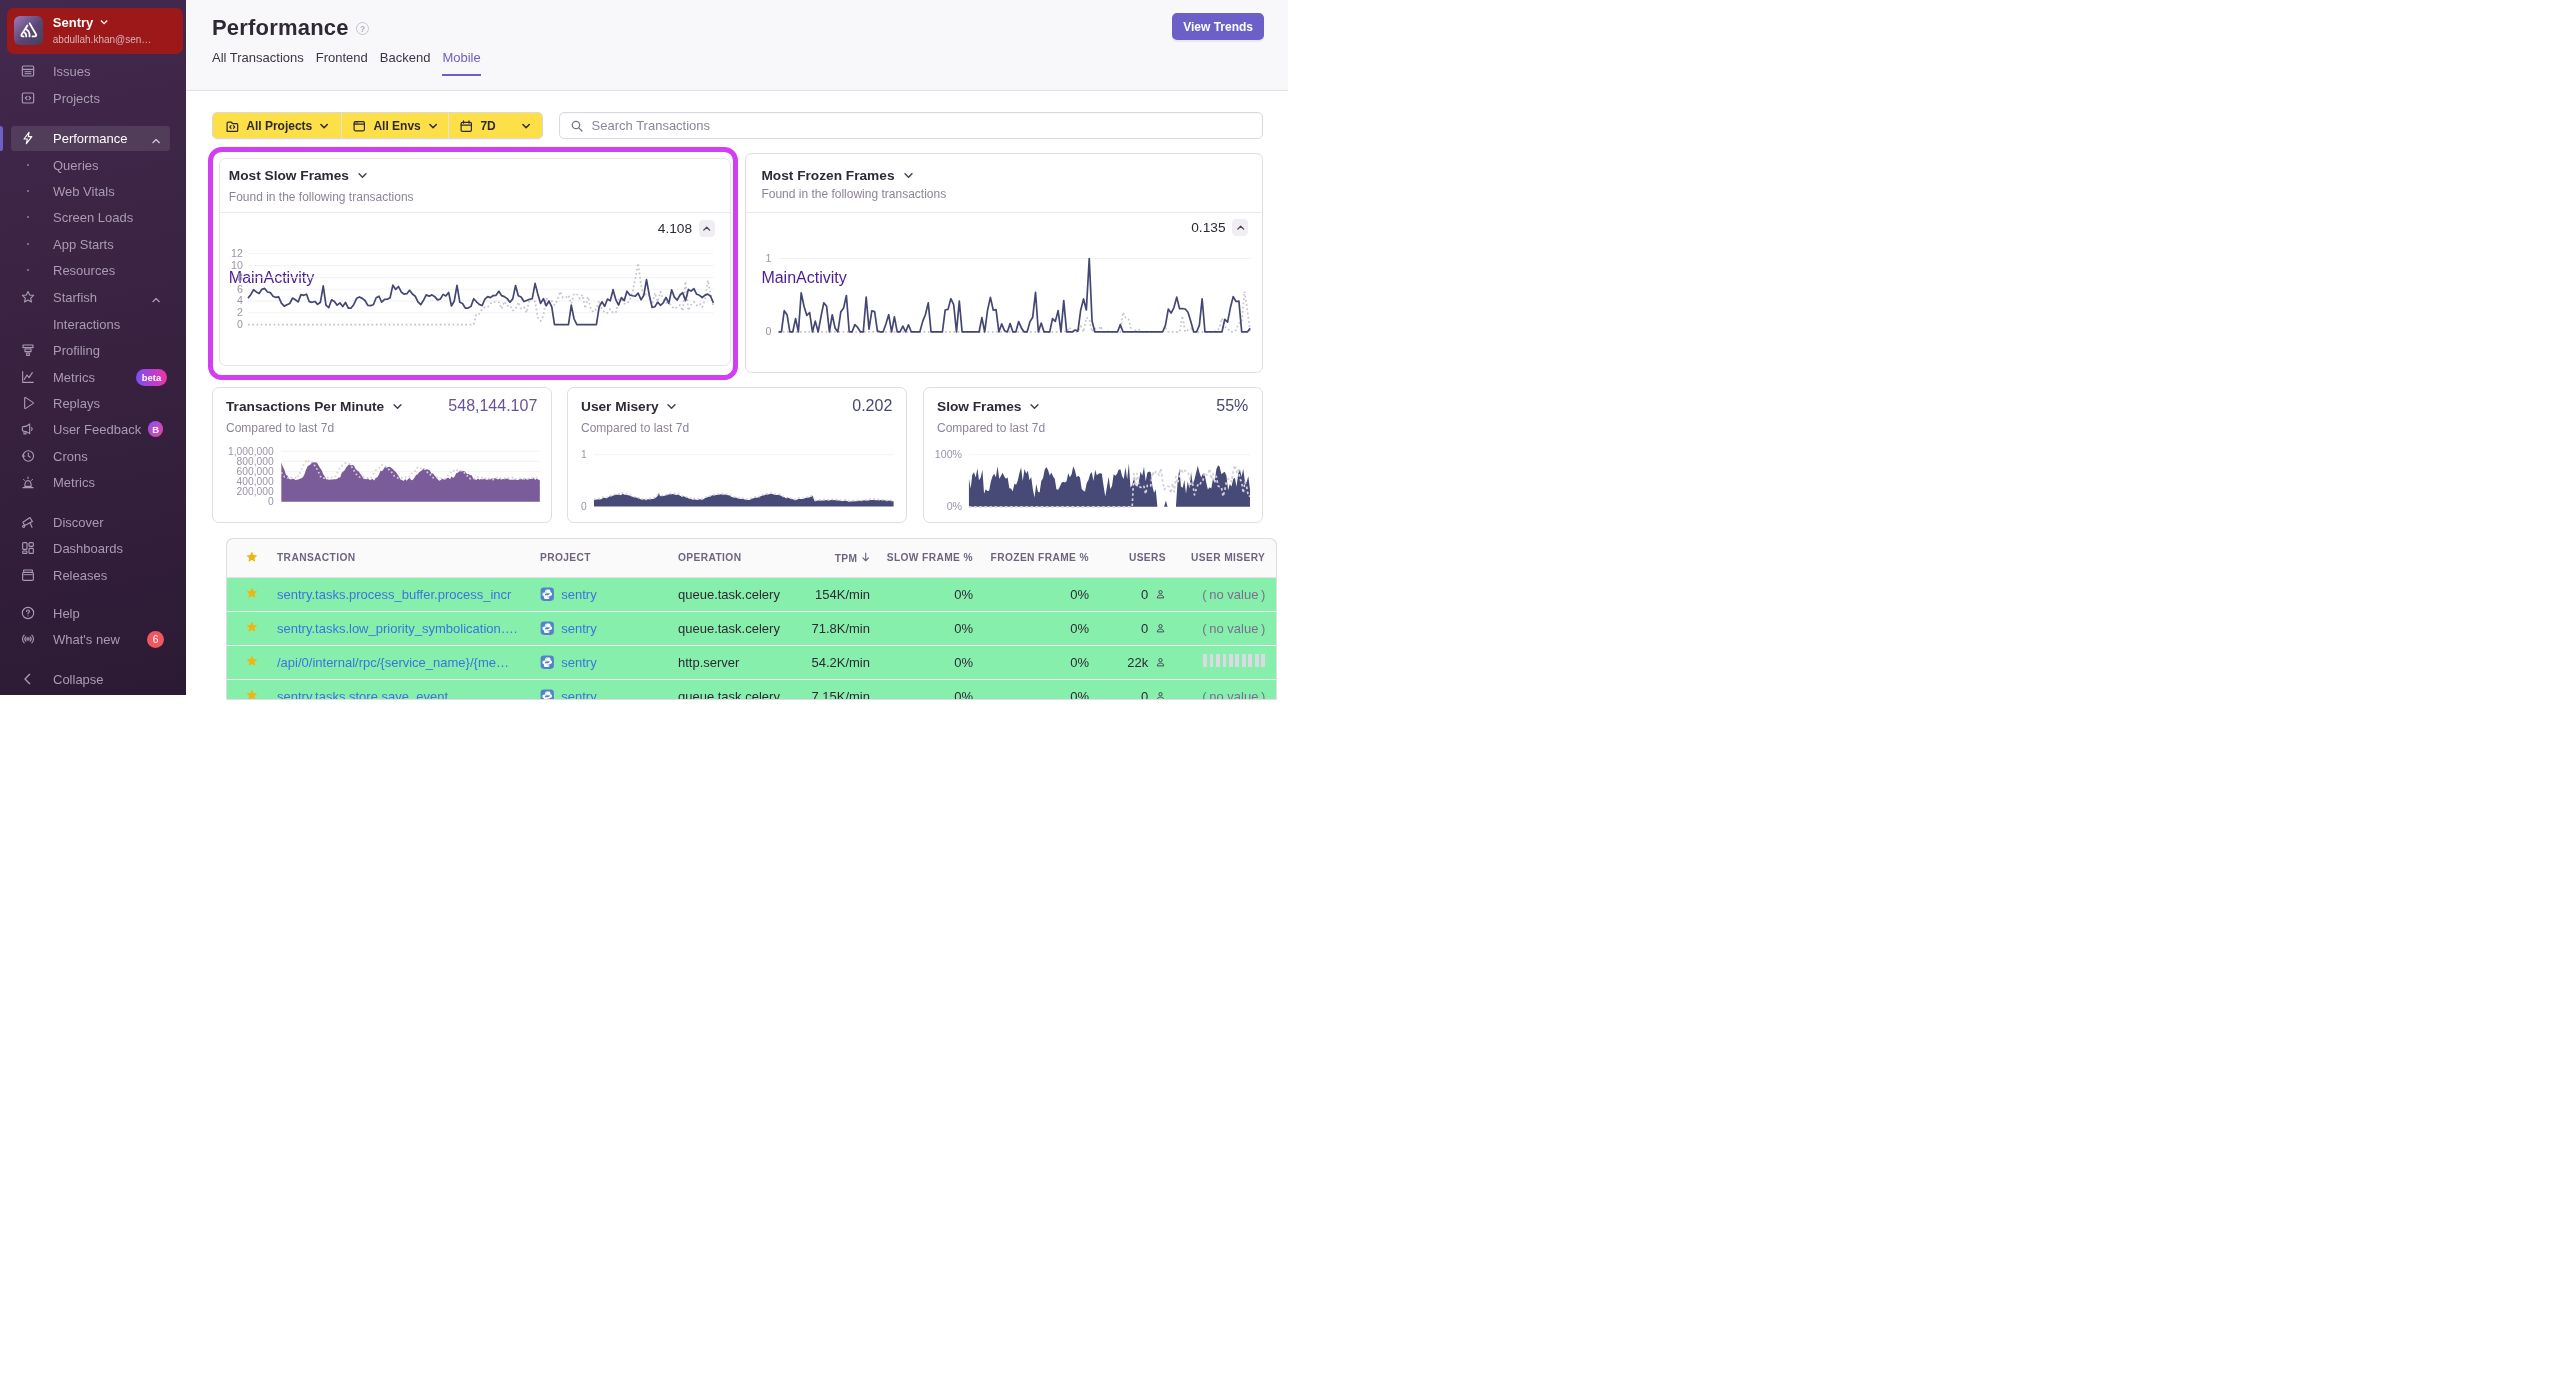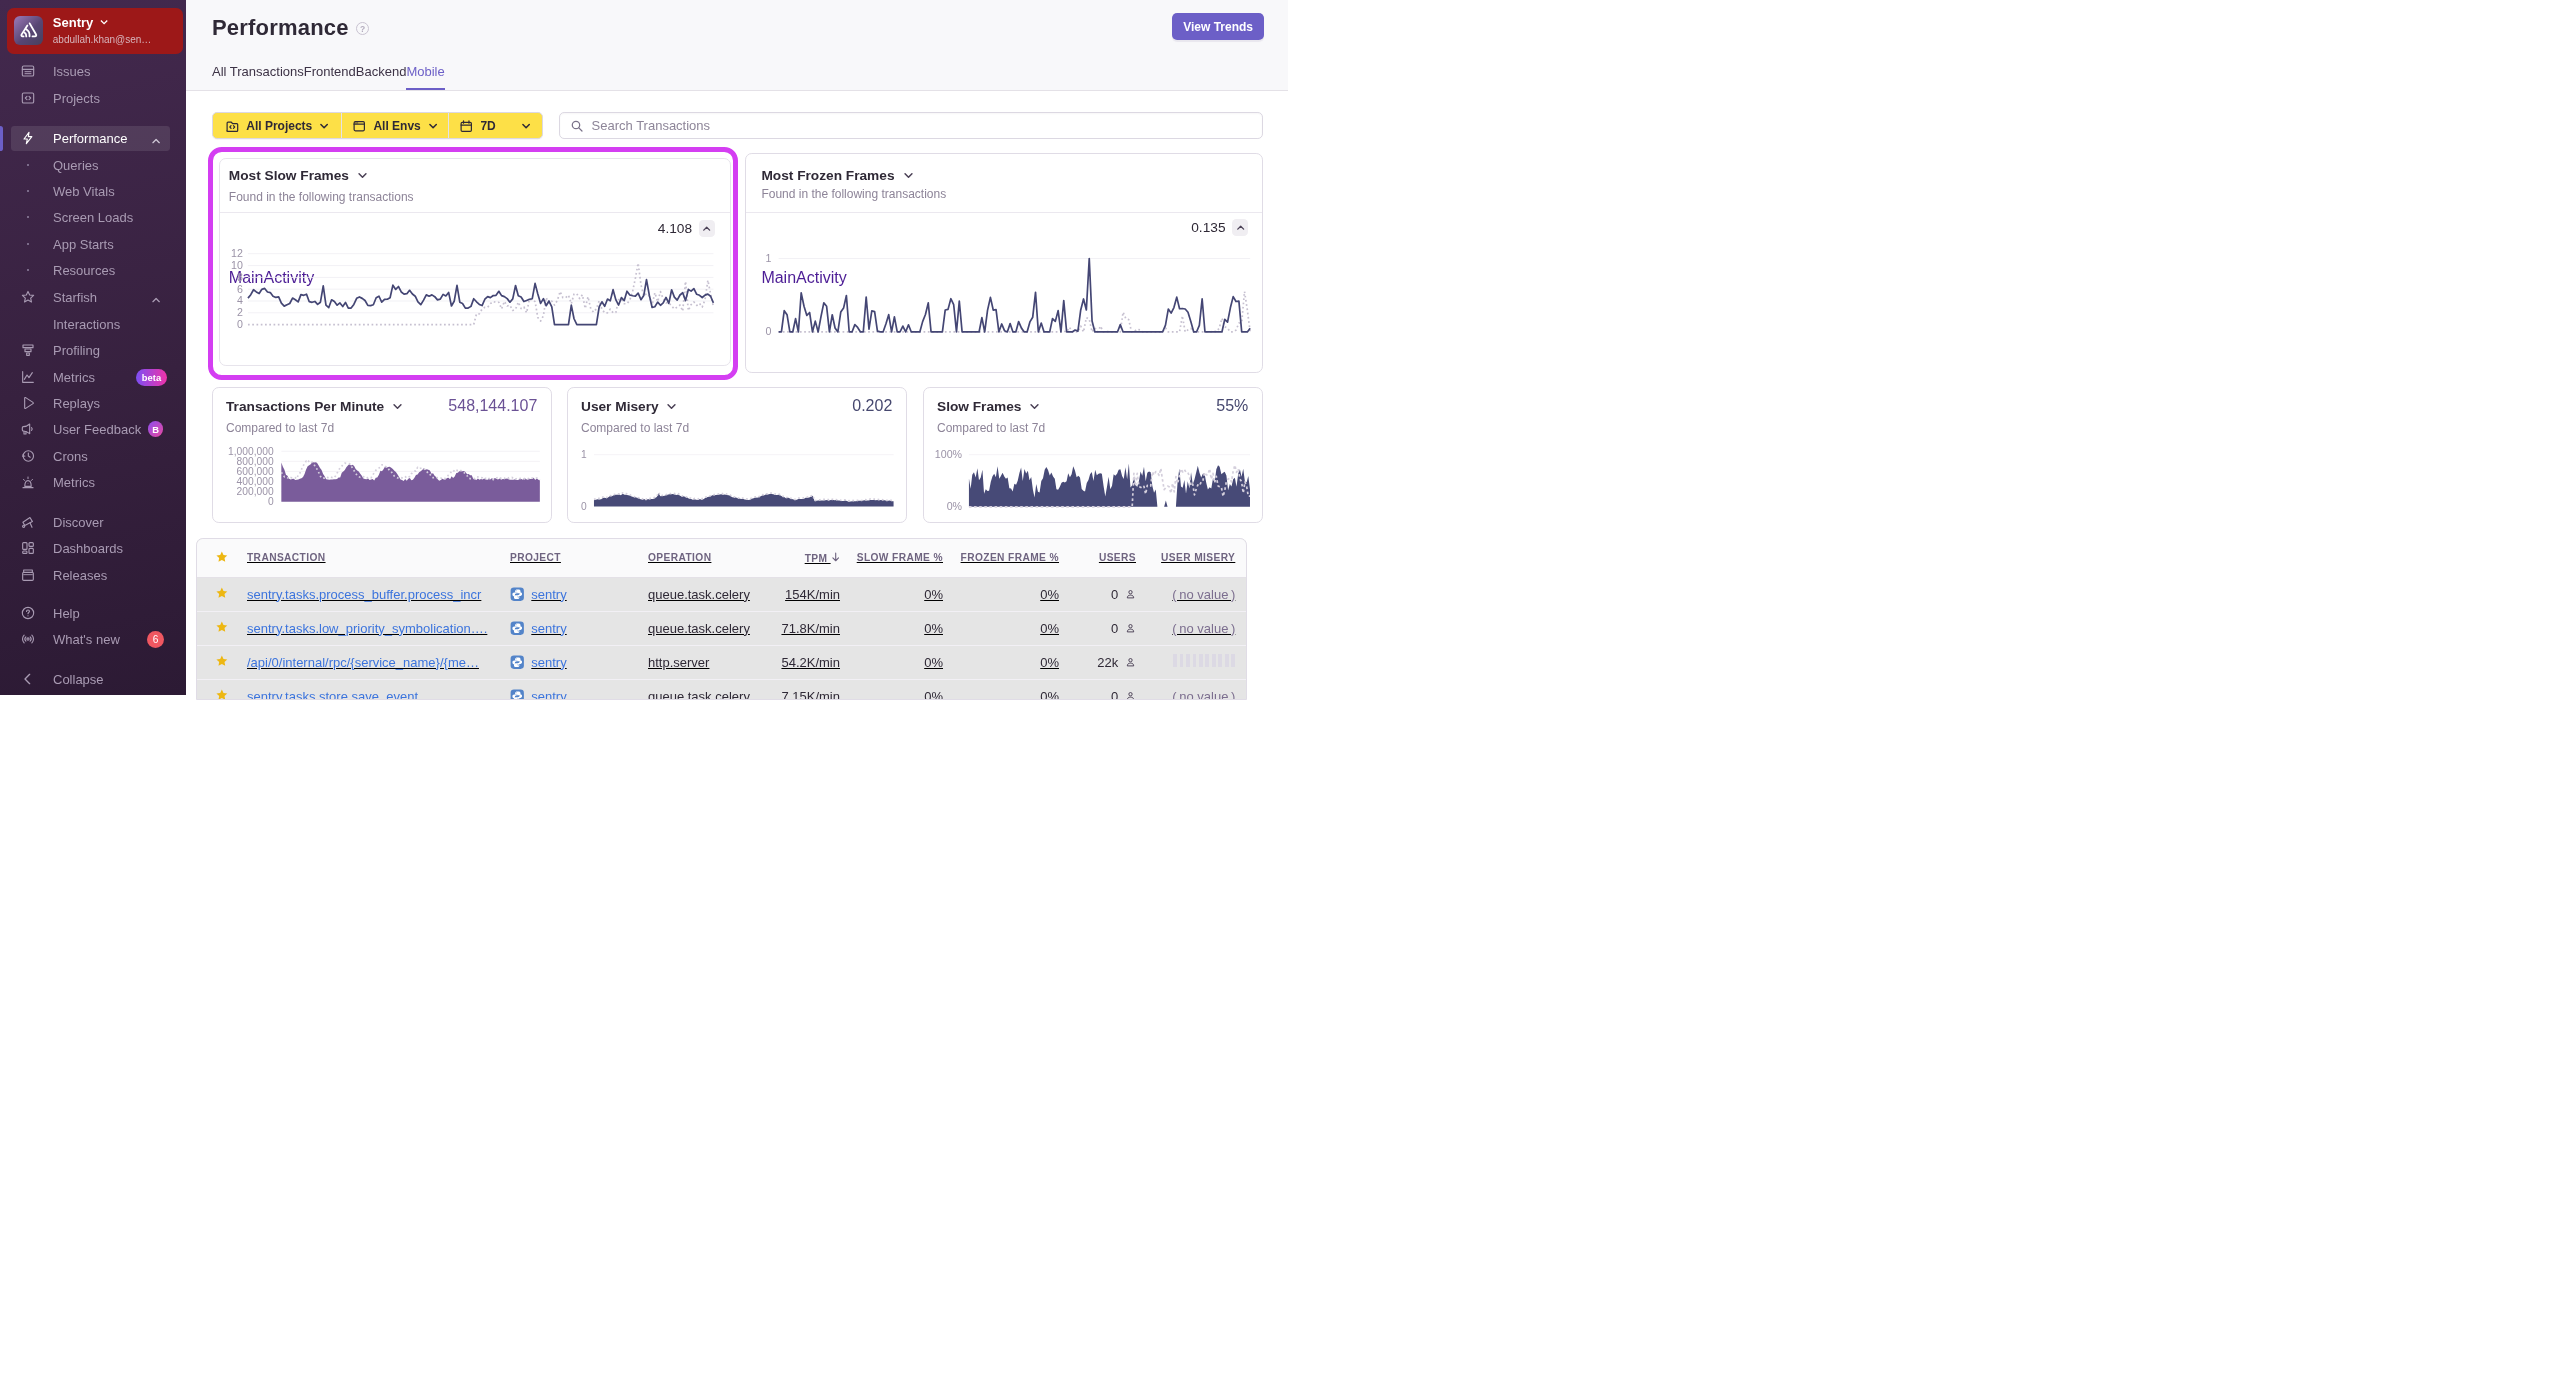--- a/index.html
+++ b/index.html
@@ -26,21 +26,21 @@
 .badge-6 { position:absolute; left:147px; top:-8.5px; width:17px; height:17px; border-radius:50%;
   background:#f05761; color:#fff; font-size:10.2px; display:flex; align-items:center; justify-content:center; }
 .main { position:absolute; left:186px; top:0; width:1102px; height:695px; background:#fff; }
 .pagehead { position:relative; width:100%; height:91px; background:#f8f8fa; border-bottom:0.9px solid #e4e1e7; }
 .pagehead h1 { position:absolute; left:26px; top:14.5px; font-size:22px; font-weight:bold; color:#2f2936; letter-spacing:0.2px;}
 .qmark { position:absolute; left:170px; top:22px; width:13px; height:13px; border-radius:50%; border:1.3px solid #c9c3d1;
   color:#b4adbe; font-size:8.5px; font-weight:bold; display:flex; align-items:center; justify-content:center; }
 .viewtrends { position:absolute; right:24px; top:13px; height:27px; padding:0 11px; background:#6c5fc7; color:#fff;
   font-size:12px; font-weight:bold; border-radius:5.1px; display:flex; align-items:center;
   box-shadow:0 1.7px 0.9px rgba(60,40,100,0.08);}
-.tabs { position:absolute; left:26px; bottom:0; display:flex; gap:0; }
+.tabs { position:absolute; left:26px; bottom:14px; display:flex; gap:12px; }
 .tab { font-size:13px; color:#3d3346; padding-bottom:9.4px; }
 .tab.sel { color:#6c5fc7; border-bottom:2.6px solid #6c5fc7; }
 .content { position:relative; width:100%; height:604px; background:#fff; }
 .filterrow { position:absolute; left:26px; top:21.4px; right:25px; height:27px; }
 .fgroup { position:absolute; left:0; top:0; width:331px; height:27px; border:0.9px solid #dcd8e2; border-radius:5.1px;
   display:flex; background:#fde047; box-shadow:0 0.9px 0.9px rgba(40,30,60,0.04);}
 .fseg { display:flex; align-items:center; justify-content:center; gap:6.8px; font-size:12px; font-weight:bold; color:#2f2936; }
 .fseg + .fseg { border-left:0.9px solid #e4e1e7; }
 .search { position:absolute; left:347px; top:0; right:0; height:27px; border:0.9px solid #dcd8e2; border-radius:5.1px;
   background:#fff; display:flex; align-items:center; padding-left:10.2px; gap:7.7px; color:#8d8598; font-size:13px;
@@ -54,21 +54,21 @@
 .subt { position:absolute; left:15.4px; top:33px; font-size:12px; color:#8d8498; }
 #slowcard .subt { left:8.5px; top:31px; }
 .carddiv { position:absolute; left:0; right:0; height:0.9px; background:#ebe8ef; }
 .mainact { position:absolute; font-size:16px; color:#4c1d95;margin-top:48px; }
 .val-row { position:absolute; font-size:13.7px; color:#2f2936; display:flex; align-items:center; gap:6.8px;}
 .collbtn { width:16px; height:17px; background:#f0eef2; border-radius:4.3px; display:flex; align-items:center; justify-content:center;}
 .statcard { position:absolute; top:296px; height:136px; width:340px; background:#fff; border:0.9px solid #e0dce6; border-radius:6.8px; }
 .stattitle { position:absolute; left:13px; top:11px; font-size:13.7px; font-weight:bold; color:#2f2936; display:flex; align-items:center; gap:7.7px;}
 .statsub { position:absolute; left:13px; top:33px; font-size:12px; color:#8d8498; }
 .statval { position:absolute; right:13.7px; top:9.4px; font-size:16px; }
-.tablewrap { position:absolute; left:10px; top:447px; width:1051px; height:162px; border:0.9px solid #e0dce6; border-radius:6.8px 6.8px 0 0; overflow:hidden; background:#e5e5e5;text-decoration:underline;}
+.tablewrap { position:absolute; left:40px; top:447px; width:1051px; height:162px; border:0.9px solid #e0dce6; border-radius:6.8px 6.8px 0 0; overflow:hidden; background:#86efac;}
 table.grid { width:1051px; border-collapse:collapse; table-layout:fixed; }
 table.grid th { height:38px; background:#fafafb; border-bottom:0.9px solid #e4e1e7; font-size:10.2px; color:#6f6480;
   text-align:left; font-weight:bold; letter-spacing:0.4px; padding:0; }
 table.grid td { height:34px; border-bottom:0.9px solid #f2f0f5; font-size:13px; color:#2f2936; padding:0; }
 table.grid td.tleft, table.grid th.tleft { text-align:left; }
 table.grid td.tright, table.grid th.tright { text-align:right; }
 a.lnk { color:#3c74dd; text-decoration:none; }
 .noval { color:#7c6e8f; }
 .scorebar { display:inline-flex; gap:2.6px; }
 .scorebar i { width:3.9px; height:13px; background:#dcd9e4; }

